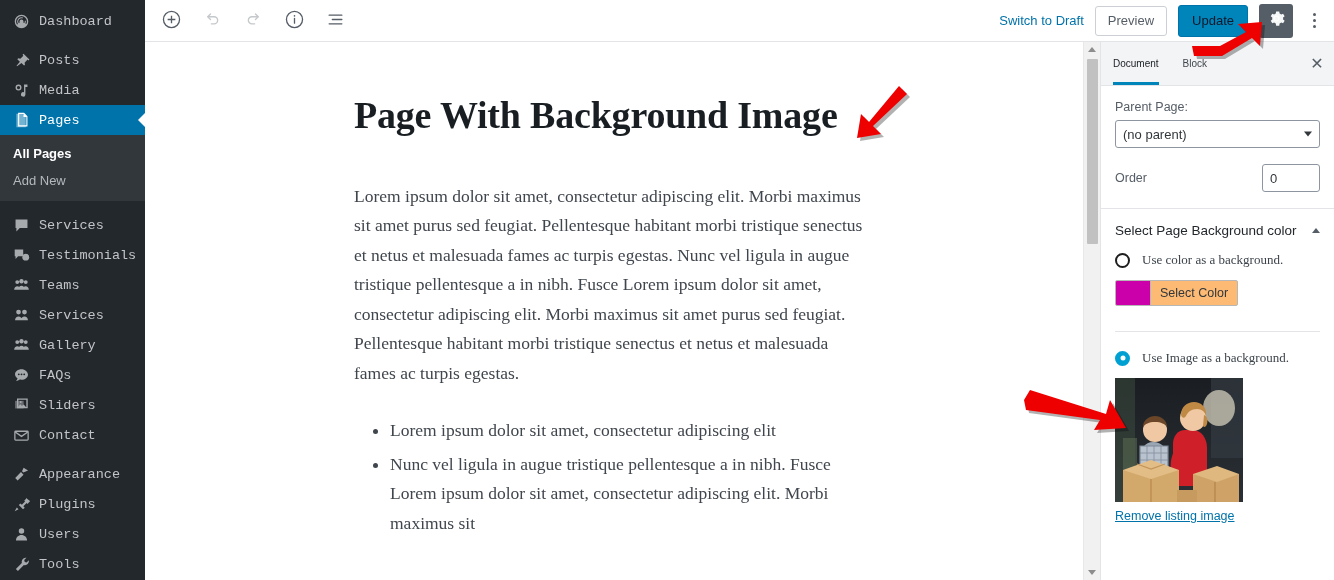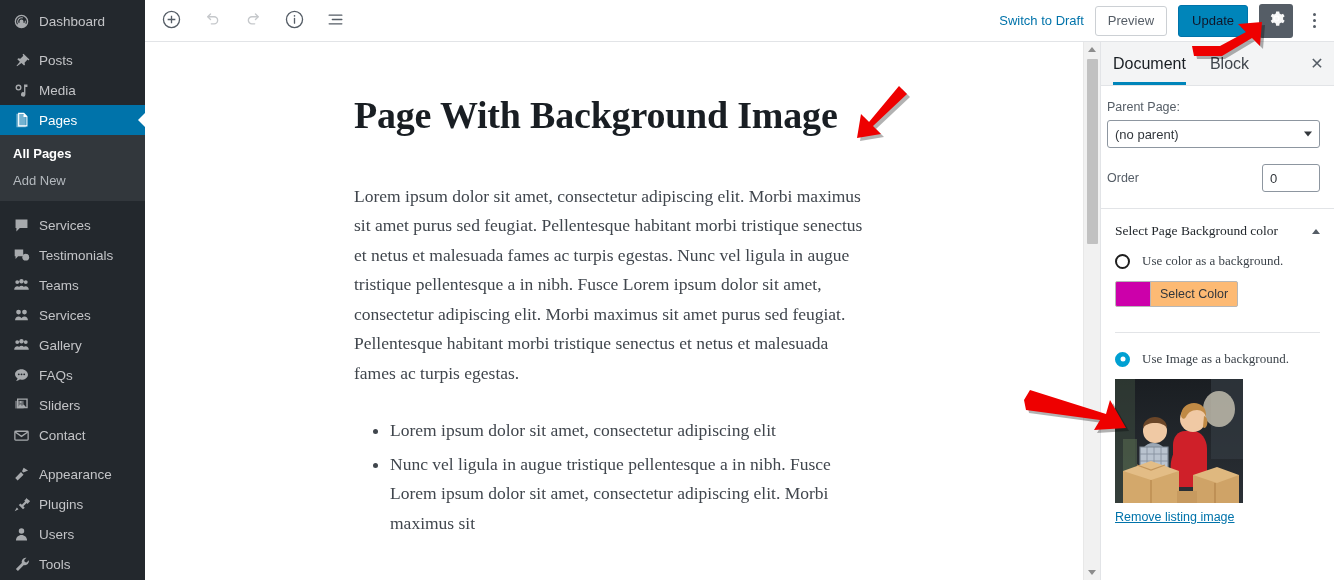--- a/index.html
+++ b/index.html
@@ -22,20 +22,21 @@
   }
   .menu-item {
     display: flex; align-items: center;
     height: 30px;
     padding: 0 0 0 11px;
     color: #c3c4c7;
     font-size: 13.5px;
     position: relative;
     cursor: pointer;
     white-space: nowrap;
+    font-family: Liberation Mono, monospace;
   }
   .menu-item .mi-icon {
     width: 20px; height: 20px;
     margin-right: 8px;
     display: inline-flex; align-items: center; justify-content: center;
     flex: 0 0 20px;
     color: #a7aaad;
   }
   .menu-item .mi-icon svg { display: block; }
   .menu-item.current {
@@ -222,21 +223,21 @@
   }
   #panel-tabs {
     height: 44px;
     flex: 0 0 44px;
     background: #f3f4f5;
     border-bottom: 1px solid #e2e4e7;
     display: flex; align-items: stretch;
     padding: 0 2px 0 12px;
   }
   .panel-tab {
-    font-size: 16px;
+    font-size: 10px;
     color: #40464d;
     display: inline-flex; align-items: center;
     padding: 0 14px 0 0;
     margin-right: 10px;
     cursor: pointer;
     position: relative;
     background: none; border: none;
   }
   .panel-tab.active { color: #191e23; font-weight: 400; }
   .panel-tab.active::after {
@@ -244,21 +245,21 @@
     position: absolute; left: 0; right: 14px; bottom: 0;
     height: 3px; background: #0085ba;
   }
   #panel-close {
     margin-left: auto;
     width: 30px;
     display: inline-flex; align-items: center; justify-content: center;
     color: #555d66; font-size: 16px; cursor: pointer;
   }
   .panel-section {
-    padding: 14px 14px 16px 6px;
+    padding: 14px 14px 16px 14px;
     border-bottom: 1px solid #e2e4e7;
   }
   .field-label {
     font-size: 12.5px; color: #555d66;
     margin-bottom: 6px; display: block;
   }
   #parent-select {
     width: 100%; height: 28px;
     border: 1px solid #8d96a0;
     border-radius: 3px;
@@ -289,21 +290,20 @@
     border-radius: 3px;
     font-size: 13px; color: #32373c;
     padding: 0 7px;
     font-family: "Liberation Sans", sans-serif;
     background: #fff;
   }
   #bg-section-header {
     display: flex; align-items: center;
     padding: 14px;
     cursor: pointer;
-    font-family: Liberation Serif, serif;
   }
   #bg-section-header .sec-title {
     font-size: 13.5px; color: #23282d;
   }
   #bg-section-header .sec-toggle {
     margin-left: auto;
     border-style: solid;
     border-width: 0 4px 5px 4px;
     border-color: transparent transparent #555d66 transparent;
   }

